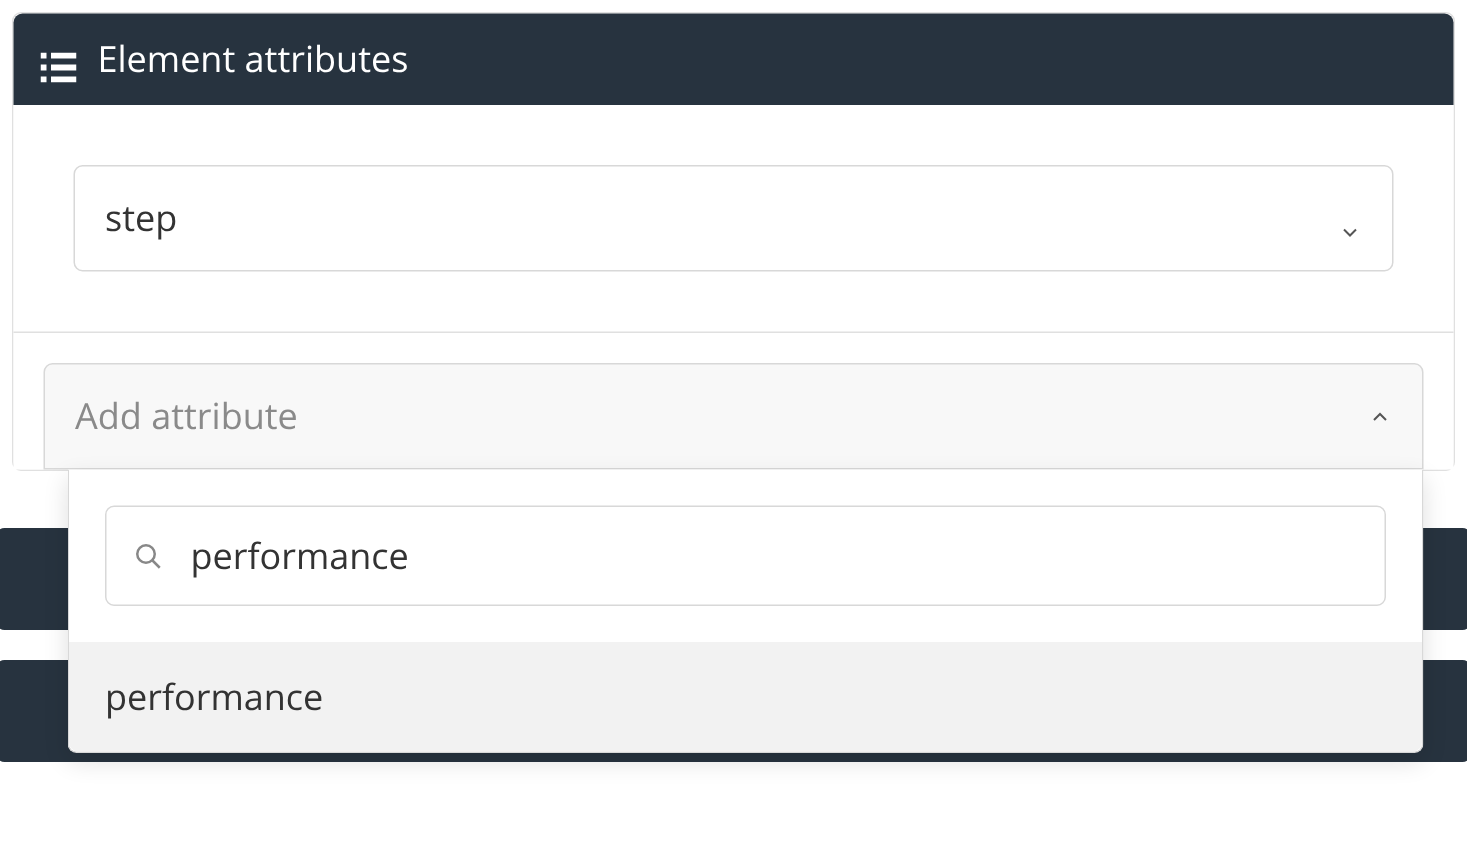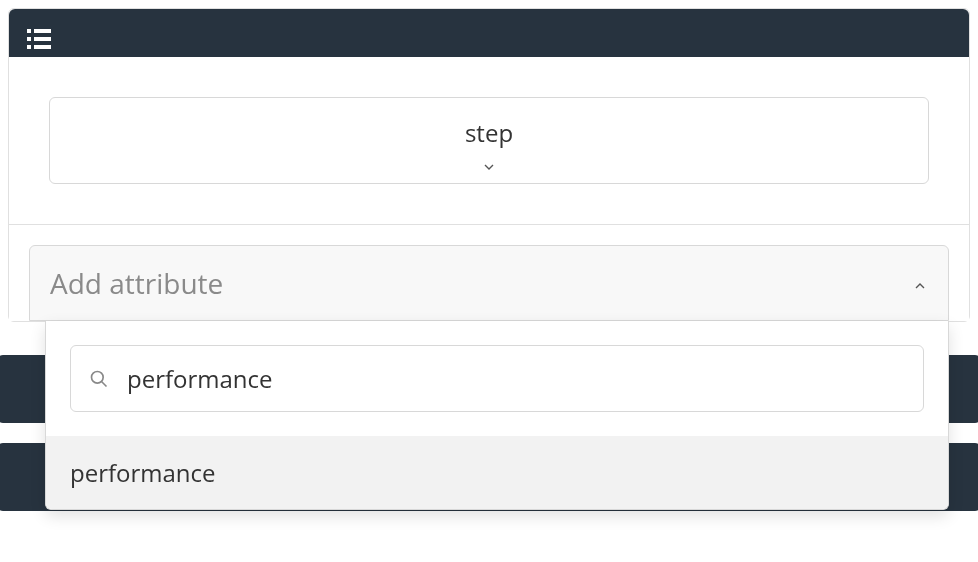--- a/index.html
+++ b/index.html
@@ -51,21 +51,20 @@
       border: 1px solid #d8d8d8;
       border-radius: 6px;
       background: #ffffff;
       padding: 18px 20px;
       font-size: 24px;
       color: #333;
       display: flex;
       align-items: center;
       justify-content: space-between;
       cursor: pointer;
-      flex-direction: column;
     }
     .chevron {
       width: 16px;
       height: 16px;
       flex-shrink: 0;
     }
     .chevron svg {
       width: 100%;
       height: 100%;
       stroke: #555;
@@ -80,21 +79,21 @@
     .combobox {
       position: relative;
     }
     .combobox-trigger {
       width: 100%;
       border: 1px solid #d8d8d8;
       border-top-left-radius: 6px;
       border-top-right-radius: 6px;
       background: #f8f8f8;
       padding: 18px 20px;
-      font-size: 28px;
+      font-size: 24px;
       color: #8a8a8a;
       display: flex;
       align-items: flex-start;
       justify-content: space-between;
       cursor: pointer;
     }
     .combobox-dropdown {
       position: absolute;
       top: 100%;
       left: 16px;
@@ -182,20 +181,21 @@
     <span class="list-icon">
       <svg viewBox="0 0 24 20">
         <rect x="0" y="0" width="4" height="4"></rect>
         <rect x="7" y="0" width="17" height="4"></rect>
         <rect x="0" y="8" width="4" height="4"></rect>
         <rect x="7" y="8" width="17" height="4"></rect>
         <rect x="0" y="16" width="4" height="4"></rect>
         <rect x="7" y="16" width="17" height="4"></rect>
       </svg>
     </span>
+    <span>Element attributes</span>
   </div>
 
   <div class="panel-body-top">
     <div class="select-box">
       <span>step</span>
       <span class="chevron">
         <svg viewBox="0 0 24 24">
             <polyline points="6 9 12 15 18 9"></polyline>
           </svg>
       </span>

